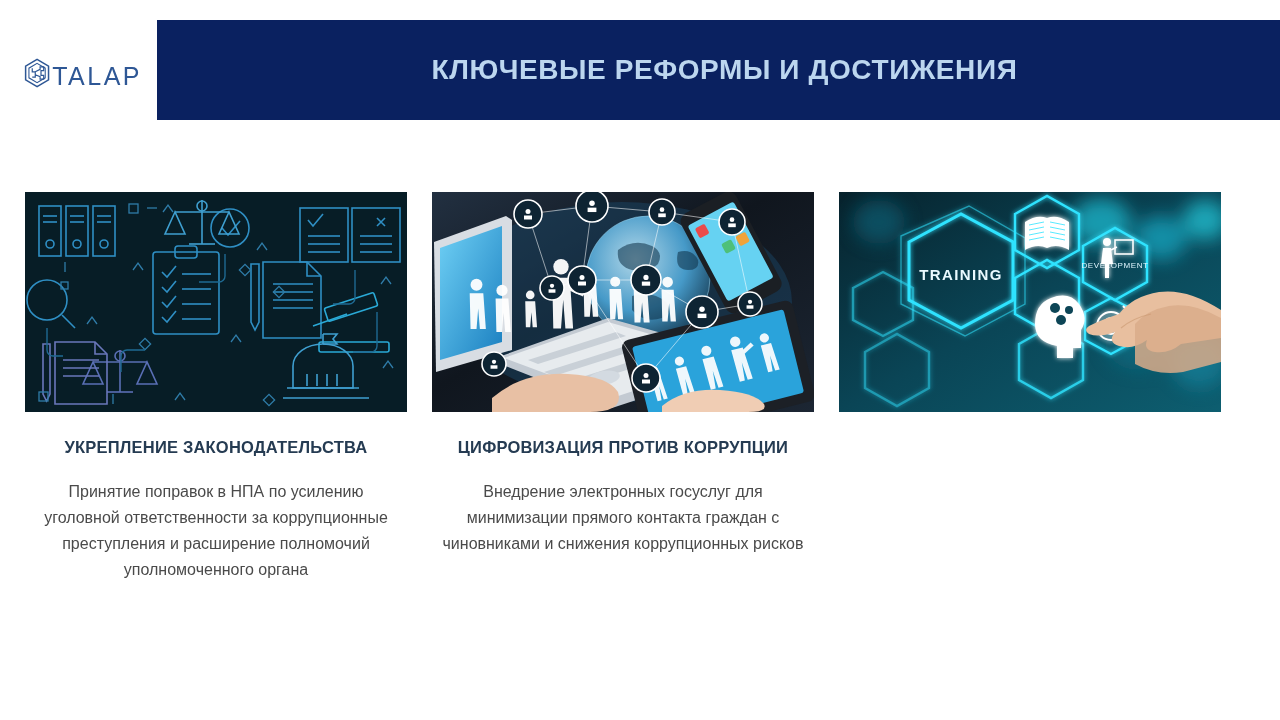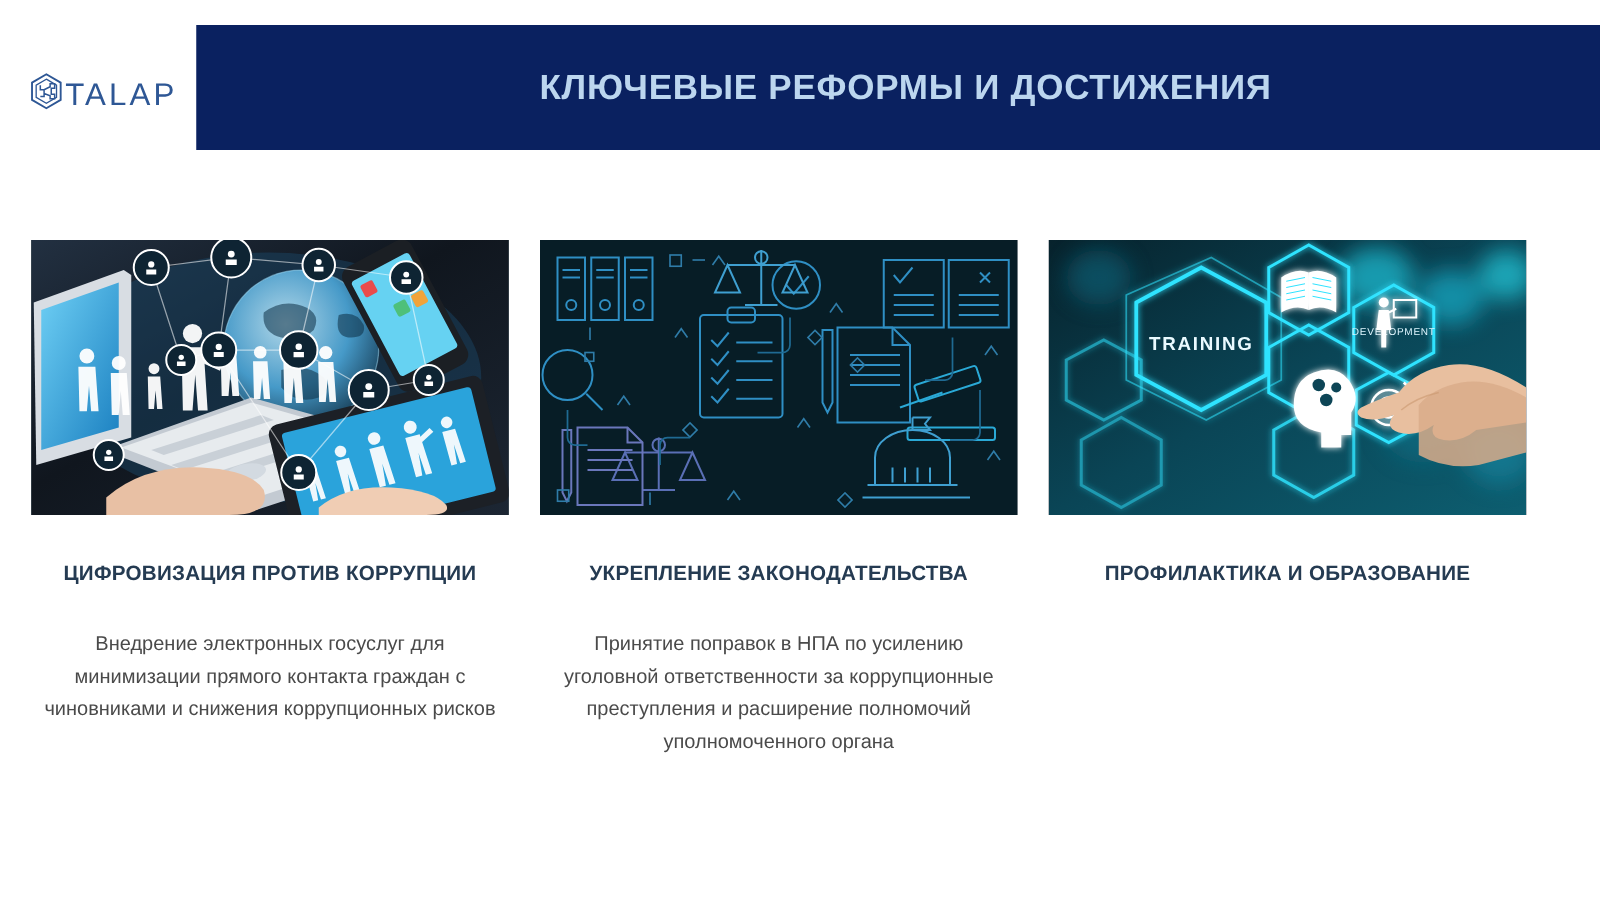--- a/index.html
+++ b/index.html
@@ -63,21 +63,20 @@
     left: 0;
     top: 192px;
     width: 1280px;
     display: flex;
   }
   .card {
     width: 382px;
     margin-left: 25px;
     display: flex;
     flex-direction: column;
-    gap: 12px;
   }
   .card-img {
     width: 382px;
     height: 220px;
     overflow: hidden;
     position: relative;
     background: #0a1b26;
   }
   .card-img svg { display:block; width:382px; height:220px; }
   .card-heading {
@@ -107,20 +106,155 @@
     <path d="M34,34 L34,46 L44,46 L44,64 L34,64 M44,46 L60,38 L60,30 L72,30 L72,42 L63,42 L63,58 L72,58 L72,70 L60,70 L60,62 L44,56" fill="none" stroke="#2e5795" stroke-width="4" stroke-linejoin="miter"></path>
   </svg>
   <div class="logo-word">TALAP</div>
 </div>
 
 <div class="header-bar">
   <div class="header-title">КЛЮЧЕВЫЕ РЕФОРМЫ И ДОСТИЖЕНИЯ</div>
 </div>
 
 <div class="cards">
+
+  <div class="card">
+    <div class="card-img">
+      <svg viewBox="0 0 382 220">
+        <rect width="382" height="220" fill="#071d26"></rect>
+        <g fill="none" stroke="#2f8fc4" stroke-width="1.6">
+
+          <rect x="14" y="14" width="22" height="50"></rect>
+            <line x1="18" y1="24" x2="32" y2="24"></line>
+            <line x1="18" y1="30" x2="32" y2="30"></line>
+            <circle cx="25" cy="52" r="4"></circle>
+          <rect x="41" y="14" width="22" height="50"></rect>
+            <line x1="45" y1="24" x2="59" y2="24"></line>
+            <line x1="45" y1="30" x2="59" y2="30"></line>
+            <circle cx="52" cy="52" r="4"></circle>
+          <rect x="68" y="14" width="22" height="50"></rect>
+            <line x1="72" y1="24" x2="86" y2="24"></line>
+            <line x1="72" y1="30" x2="86" y2="30"></line>
+            <circle cx="79" cy="52" r="4"></circle>
+
+          <circle cx="205" cy="36" r="19"></circle>
+            <path d="M197,36 l6,7 l12,-14"></path>
+
+          <rect x="275" y="16" width="48" height="54"></rect>
+            <path d="M283,28 l5,6 l10,-12"></path>
+          <line x1="283" y1="44" x2="315" y2="44"></line>
+            <line x1="283" y1="52" x2="315" y2="52"></line>
+            <line x1="283" y1="60" x2="315" y2="60"></line>
+          <rect x="327" y="16" width="48" height="54"></rect>
+            <path d="M352,26 l8,8 M360,26 l-8,8"></path>
+          <line x1="335" y1="44" x2="367" y2="44"></line>
+            <line x1="335" y1="52" x2="367" y2="52"></line>
+            <line x1="335" y1="60" x2="367" y2="60"></line>
+
+          <rect x="128" y="60" width="66" height="82" rx="3"></rect>
+          <rect x="150" y="54" width="22" height="12" rx="3"></rect>
+          <path d="M137,80 l5,5 l9,-11"></path>
+            <line x1="157" y1="82" x2="186" y2="82"></line>
+          <path d="M137,95 l5,5 l9,-11"></path>
+            <line x1="157" y1="97" x2="186" y2="97"></line>
+          <path d="M137,110 l5,5 l9,-11"></path>
+            <line x1="157" y1="112" x2="186" y2="112"></line>
+          <path d="M137,125 l5,5 l9,-11"></path>
+            <line x1="157" y1="127" x2="186" y2="127"></line>
+
+          <g stroke="#3f9fd0">
+            <line x1="177" y1="8" x2="177" y2="52"></line>
+              <line x1="150" y1="20" x2="204" y2="20"></line>
+            <circle cx="177" cy="14" r="5"></circle>
+            <path d="M150,20 l-10,22 h20 z"></path>
+              <path d="M204,20 l-10,22 h20 z"></path>
+            <line x1="164" y1="52" x2="190" y2="52"></line>
+          </g>
+
+          <circle cx="22" cy="108" r="20"></circle>
+            <line x1="37" y1="123" x2="50" y2="136"></line>
+
+          <path d="M238,70 h44 l14,14 v62 h-58 z"></path>
+            <path d="M282,70 v14 h14"></path>
+          <line x1="248" y1="92" x2="288" y2="92"></line>
+            <line x1="248" y1="100" x2="288" y2="100"></line>
+          <line x1="248" y1="108" x2="288" y2="108"></line>
+            <line x1="248" y1="116" x2="288" y2="116"></line>
+          <path d="M226,72 l8,0 l0,58 l-4,8 l-4,-8 z"></path>
+
+          <g stroke="#2aa9d6">
+            <rect x="300" y="108" width="52" height="14" rx="2" transform="rotate(-18 326 115)"></rect>
+            <line x1="288" y1="134" x2="322" y2="122"></line>
+            <rect x="294" y="150" width="70" height="10" rx="2"></rect>
+          </g>
+
+          <g stroke="#3f9fd0">
+            <path d="M268,196 v-22 a30,22 0 0 1 60,0 v22 z"></path>
+            <line x1="262" y1="196" x2="334" y2="196"></line>
+            <line x1="298" y1="152" x2="298" y2="142"></line>
+              <path d="M298,142 h14 l-4,5 l4,5 h-14"></path>
+            <line x1="282" y1="182" x2="282" y2="194"></line>
+              <line x1="292" y1="182" x2="292" y2="194"></line>
+            <line x1="302" y1="182" x2="302" y2="194"></line>
+              <line x1="312" y1="182" x2="312" y2="194"></line>
+            <line x1="258" y1="206" x2="344" y2="206"></line>
+          </g>
+
+          <g stroke="#5a6fb5">
+            <line x1="95" y1="158" x2="95" y2="200"></line>
+              <line x1="68" y1="170" x2="122" y2="170"></line>
+            <circle cx="95" cy="164" r="5"></circle>
+            <path d="M68,170 l-10,22 h20 z"></path>
+              <path d="M122,170 l-10,22 h20 z"></path>
+            <line x1="82" y1="200" x2="108" y2="200"></line>
+          </g>
+
+          <g stroke="#6a77bb">
+            <path d="M30,150 h40 l12,12 v50 h-52 z"></path>
+              <path d="M70,150 v12 h12"></path>
+            <line x1="38" y1="168" x2="74" y2="168"></line>
+              <line x1="38" y1="176" x2="74" y2="176"></line>
+              <line x1="38" y1="184" x2="74" y2="184"></line>
+            <path d="M18,152 l7,0 l0,50 l-3.5,7 l-3.5,-7 z"></path>
+          </g>
+
+          <g stroke="#2f7ca8" stroke-width="1.3">
+            <rect x="104" y="12" width="9" height="9"></rect>
+              <line x1="122" y1="16" x2="132" y2="16"></line>
+              <path d="M138,20 l5,-7 l5,7"></path>
+            <path d="M108,78 l5,-7 l5,7"></path>
+              <rect x="216" y="74" width="8" height="8" transform="rotate(45 220 78)"></rect>
+            <path d="M232,58 l5,-7 l5,7"></path>
+              <rect x="250" y="96" width="8" height="8" transform="rotate(45 254 100)"></rect>
+            <path d="M356,92 l5,-7 l5,7"></path>
+              <rect x="116" y="148" width="8" height="8" transform="rotate(45 120 152)"></rect>
+            <path d="M206,150 l5,-7 l5,7"></path>
+              <path d="M62,132 l5,-7 l5,7"></path>
+            <rect x="36" y="90" width="7" height="7"></rect>
+              <line x1="40" y1="70" x2="40" y2="80"></line>
+            <rect x="240" y="204" width="8" height="8" transform="rotate(45 244 208)"></rect>
+            <path d="M150,208 l5,-7 l5,7"></path>
+              <path d="M358,176 l5,-7 l5,7"></path>
+            <rect x="14" y="200" width="9" height="9"></rect>
+              <line x1="88" y1="202" x2="88" y2="212"></line>
+          </g>
+
+          <g stroke="#1f6a92" stroke-width="1.4">
+            <path d="M200,62 v22 a6,6 0 0 1 -6,6 h-20"></path>
+            <path d="M120,158 h-18 a6,6 0 0 0 -6,6 v16"></path>
+            <path d="M330,78 v28 a6,6 0 0 1 -6,6 h-16"></path>
+            <path d="M352,120 v34 a6,6 0 0 1 -6,6 h-18"></path>
+            <path d="M22,136 v22 a6,6 0 0 0 6,6 h10"></path>
+          </g>
+        </g>
+      </svg>
+    </div>
+    <div class="card-heading">УКРЕПЛЕНИЕ ЗАКОНОДАТЕЛЬСТВА</div>
+    <div class="card-body">Принятие поправок в НПА по усилению уголовной ответственности за коррупционные преступления и расширение полномочий уполномоченного органа</div>
+  </div>
 
   <div class="card">
     <div class="card-img">
       <svg viewBox="0 0 382 220">
         <defs>
           <linearGradient id="c2bg" x1="0" y1="0" x2="1" y2="1">
             <stop offset="0" stop-color="#223041"></stop>
               <stop offset="0.45" stop-color="#10161e"></stop>
               <stop offset="1" stop-color="#1c2633"></stop>
           </linearGradient>
@@ -331,155 +465,20 @@
         </g>
       </svg>
     </div>
     <div class="card-heading">ЦИФРОВИЗАЦИЯ ПРОТИВ КОРРУПЦИИ</div>
     <div class="card-body">Внедрение электронных госуслуг для минимизации прямого контакта граждан с чиновниками и снижения коррупционных рисков</div>
   </div>
 
   <div class="card">
     <div class="card-img">
       <svg viewBox="0 0 382 220">
-        <rect width="382" height="220" fill="#071d26"></rect>
-        <g fill="none" stroke="#2f8fc4" stroke-width="1.6">
-
-          <rect x="14" y="14" width="22" height="50"></rect>
-            <line x1="18" y1="24" x2="32" y2="24"></line>
-            <line x1="18" y1="30" x2="32" y2="30"></line>
-            <circle cx="25" cy="52" r="4"></circle>
-          <rect x="41" y="14" width="22" height="50"></rect>
-            <line x1="45" y1="24" x2="59" y2="24"></line>
-            <line x1="45" y1="30" x2="59" y2="30"></line>
-            <circle cx="52" cy="52" r="4"></circle>
-          <rect x="68" y="14" width="22" height="50"></rect>
-            <line x1="72" y1="24" x2="86" y2="24"></line>
-            <line x1="72" y1="30" x2="86" y2="30"></line>
-            <circle cx="79" cy="52" r="4"></circle>
-
-          <circle cx="205" cy="36" r="19"></circle>
-            <path d="M197,36 l6,7 l12,-14"></path>
-
-          <rect x="275" y="16" width="48" height="54"></rect>
-            <path d="M283,28 l5,6 l10,-12"></path>
-          <line x1="283" y1="44" x2="315" y2="44"></line>
-            <line x1="283" y1="52" x2="315" y2="52"></line>
-            <line x1="283" y1="60" x2="315" y2="60"></line>
-          <rect x="327" y="16" width="48" height="54"></rect>
-            <path d="M352,26 l8,8 M360,26 l-8,8"></path>
-          <line x1="335" y1="44" x2="367" y2="44"></line>
-            <line x1="335" y1="52" x2="367" y2="52"></line>
-            <line x1="335" y1="60" x2="367" y2="60"></line>
-
-          <rect x="128" y="60" width="66" height="82" rx="3"></rect>
-          <rect x="150" y="54" width="22" height="12" rx="3"></rect>
-          <path d="M137,80 l5,5 l9,-11"></path>
-            <line x1="157" y1="82" x2="186" y2="82"></line>
-          <path d="M137,95 l5,5 l9,-11"></path>
-            <line x1="157" y1="97" x2="186" y2="97"></line>
-          <path d="M137,110 l5,5 l9,-11"></path>
-            <line x1="157" y1="112" x2="186" y2="112"></line>
-          <path d="M137,125 l5,5 l9,-11"></path>
-            <line x1="157" y1="127" x2="186" y2="127"></line>
-
-          <g stroke="#3f9fd0">
-            <line x1="177" y1="8" x2="177" y2="52"></line>
-              <line x1="150" y1="20" x2="204" y2="20"></line>
-            <circle cx="177" cy="14" r="5"></circle>
-            <path d="M150,20 l-10,22 h20 z"></path>
-              <path d="M204,20 l-10,22 h20 z"></path>
-            <line x1="164" y1="52" x2="190" y2="52"></line>
-          </g>
-
-          <circle cx="22" cy="108" r="20"></circle>
-            <line x1="37" y1="123" x2="50" y2="136"></line>
-
-          <path d="M238,70 h44 l14,14 v62 h-58 z"></path>
-            <path d="M282,70 v14 h14"></path>
-          <line x1="248" y1="92" x2="288" y2="92"></line>
-            <line x1="248" y1="100" x2="288" y2="100"></line>
-          <line x1="248" y1="108" x2="288" y2="108"></line>
-            <line x1="248" y1="116" x2="288" y2="116"></line>
-          <path d="M226,72 l8,0 l0,58 l-4,8 l-4,-8 z"></path>
-
-          <g stroke="#2aa9d6">
-            <rect x="300" y="108" width="52" height="14" rx="2" transform="rotate(-18 326 115)"></rect>
-            <line x1="288" y1="134" x2="322" y2="122"></line>
-            <rect x="294" y="150" width="70" height="10" rx="2"></rect>
-          </g>
-
-          <g stroke="#3f9fd0">
-            <path d="M268,196 v-22 a30,22 0 0 1 60,0 v22 z"></path>
-            <line x1="262" y1="196" x2="334" y2="196"></line>
-            <line x1="298" y1="152" x2="298" y2="142"></line>
-              <path d="M298,142 h14 l-4,5 l4,5 h-14"></path>
-            <line x1="282" y1="182" x2="282" y2="194"></line>
-              <line x1="292" y1="182" x2="292" y2="194"></line>
-            <line x1="302" y1="182" x2="302" y2="194"></line>
-              <line x1="312" y1="182" x2="312" y2="194"></line>
-            <line x1="258" y1="206" x2="344" y2="206"></line>
-          </g>
-
-          <g stroke="#5a6fb5">
-            <line x1="95" y1="158" x2="95" y2="200"></line>
-              <line x1="68" y1="170" x2="122" y2="170"></line>
-            <circle cx="95" cy="164" r="5"></circle>
-            <path d="M68,170 l-10,22 h20 z"></path>
-              <path d="M122,170 l-10,22 h20 z"></path>
-            <line x1="82" y1="200" x2="108" y2="200"></line>
-          </g>
-
-          <g stroke="#6a77bb">
-            <path d="M30,150 h40 l12,12 v50 h-52 z"></path>
-              <path d="M70,150 v12 h12"></path>
-            <line x1="38" y1="168" x2="74" y2="168"></line>
-              <line x1="38" y1="176" x2="74" y2="176"></line>
-              <line x1="38" y1="184" x2="74" y2="184"></line>
-            <path d="M18,152 l7,0 l0,50 l-3.5,7 l-3.5,-7 z"></path>
-          </g>
-
-          <g stroke="#2f7ca8" stroke-width="1.3">
-            <rect x="104" y="12" width="9" height="9"></rect>
-              <line x1="122" y1="16" x2="132" y2="16"></line>
-              <path d="M138,20 l5,-7 l5,7"></path>
-            <path d="M108,78 l5,-7 l5,7"></path>
-              <rect x="216" y="74" width="8" height="8" transform="rotate(45 220 78)"></rect>
-            <path d="M232,58 l5,-7 l5,7"></path>
-              <rect x="250" y="96" width="8" height="8" transform="rotate(45 254 100)"></rect>
-            <path d="M356,92 l5,-7 l5,7"></path>
-              <rect x="116" y="148" width="8" height="8" transform="rotate(45 120 152)"></rect>
-            <path d="M206,150 l5,-7 l5,7"></path>
-              <path d="M62,132 l5,-7 l5,7"></path>
-            <rect x="36" y="90" width="7" height="7"></rect>
-              <line x1="40" y1="70" x2="40" y2="80"></line>
-            <rect x="240" y="204" width="8" height="8" transform="rotate(45 244 208)"></rect>
-            <path d="M150,208 l5,-7 l5,7"></path>
-              <path d="M358,176 l5,-7 l5,7"></path>
-            <rect x="14" y="200" width="9" height="9"></rect>
-              <line x1="88" y1="202" x2="88" y2="212"></line>
-          </g>
-
-          <g stroke="#1f6a92" stroke-width="1.4">
-            <path d="M200,62 v22 a6,6 0 0 1 -6,6 h-20"></path>
-            <path d="M120,158 h-18 a6,6 0 0 0 -6,6 v16"></path>
-            <path d="M330,78 v28 a6,6 0 0 1 -6,6 h-16"></path>
-            <path d="M352,120 v34 a6,6 0 0 1 -6,6 h-18"></path>
-            <path d="M22,136 v22 a6,6 0 0 0 6,6 h10"></path>
-          </g>
-        </g>
-      </svg>
-    </div>
-    <div class="card-heading">УКРЕПЛЕНИЕ ЗАКОНОДАТЕЛЬСТВА</div>
-    <div class="card-body">Принятие поправок в НПА по усилению уголовной ответственности за коррупционные преступления и расширение полномочий уполномоченного органа</div>
-  </div>
-
-  <div class="card">
-    <div class="card-img">
-      <svg viewBox="0 0 382 220">
         <defs>
           <linearGradient id="c3bg" x1="0" y1="0" x2="1" y2="1">
             <stop offset="0" stop-color="#07222c"></stop>
               <stop offset="0.5" stop-color="#0a4556"></stop>
               <stop offset="1" stop-color="#0d5e70"></stop>
           </linearGradient>
           <filter id="glow3" x="-60%" y="-60%" width="220%" height="220%">
             <feGaussianBlur stdDeviation="2.6" result="b"></feGaussianBlur>
             <feMerge>
                 <feMergeNode in="b"></feMergeNode>
@@ -555,16 +554,15 @@
           <path d="M272,134 l16,-16 M284,114 l4,4 l-4,4"></path>
         </g>
 
         <g>
           <path d="M382,118 q-34,-22 -62,-18 q-26,4 -40,22 q-18,6 -30,12 q-6,4 0,8 q10,4 26,-2 q-8,10 4,14 q14,4 28,-6 q-4,10 8,12 q14,2 26,-8 l40,-6 z" fill="#e8bf9f"></path>
           <path d="M382,126 q-28,-16 -52,-12 q-22,4 -34,18 l0,40 q22,12 48,8 l38,-10 z" fill="#d9ab8a" opacity="0.85"></path>
           <path d="M312,122 q-18,4 -30,14" fill="none" stroke="#c9976f" stroke-width="1.2" opacity="0.6"></path>
         </g>
       </svg>
     </div>
-    <div class="card-heading">ПРОФИЛАКТИКА И ОБРАЗОВАНИЕ</div>
   </div>
 
 </div>
 
 </body></html>

